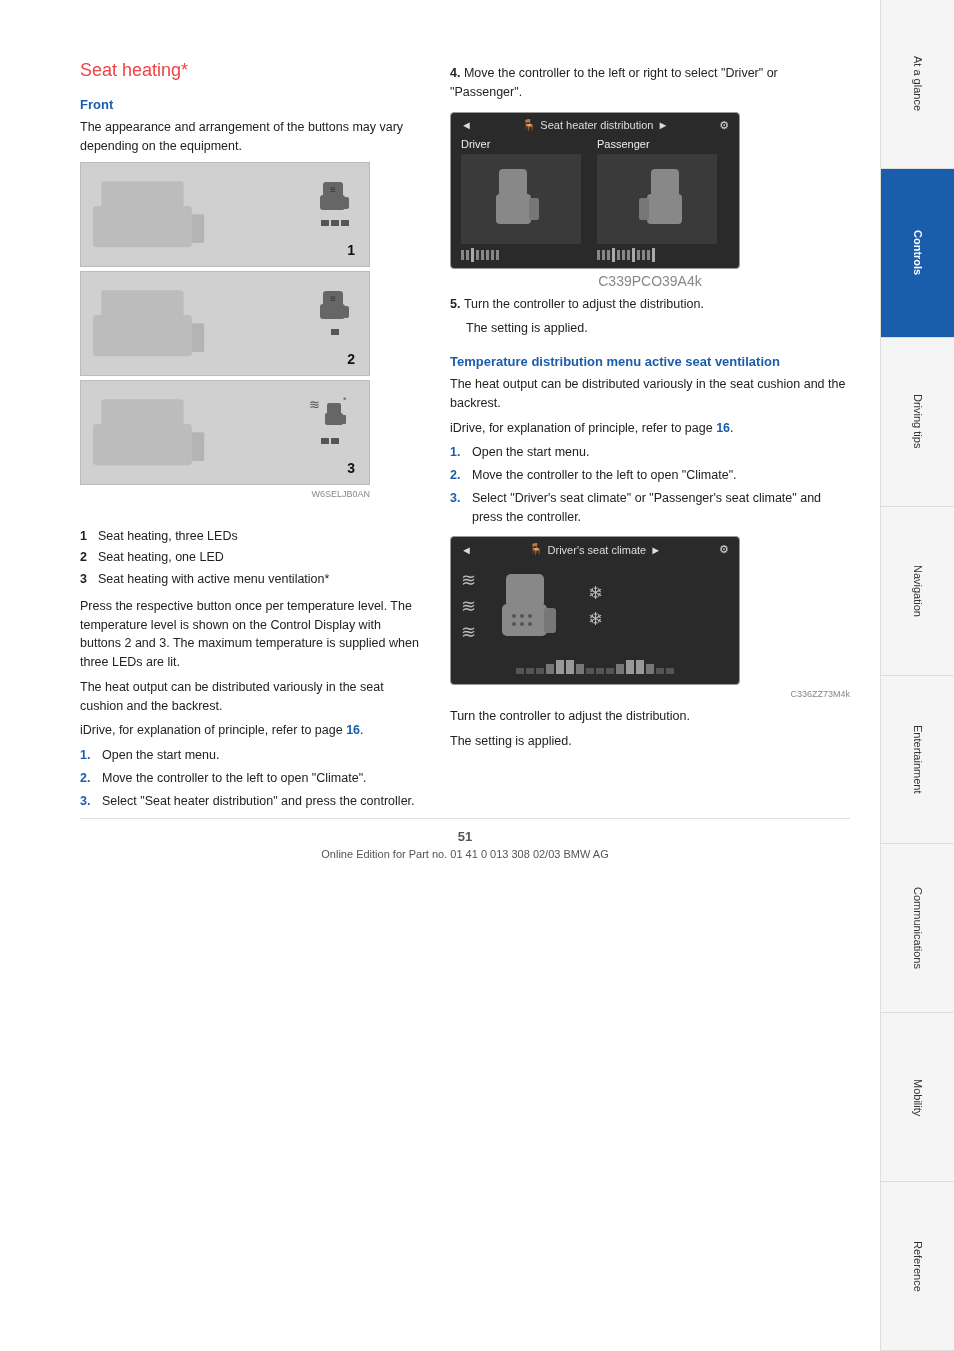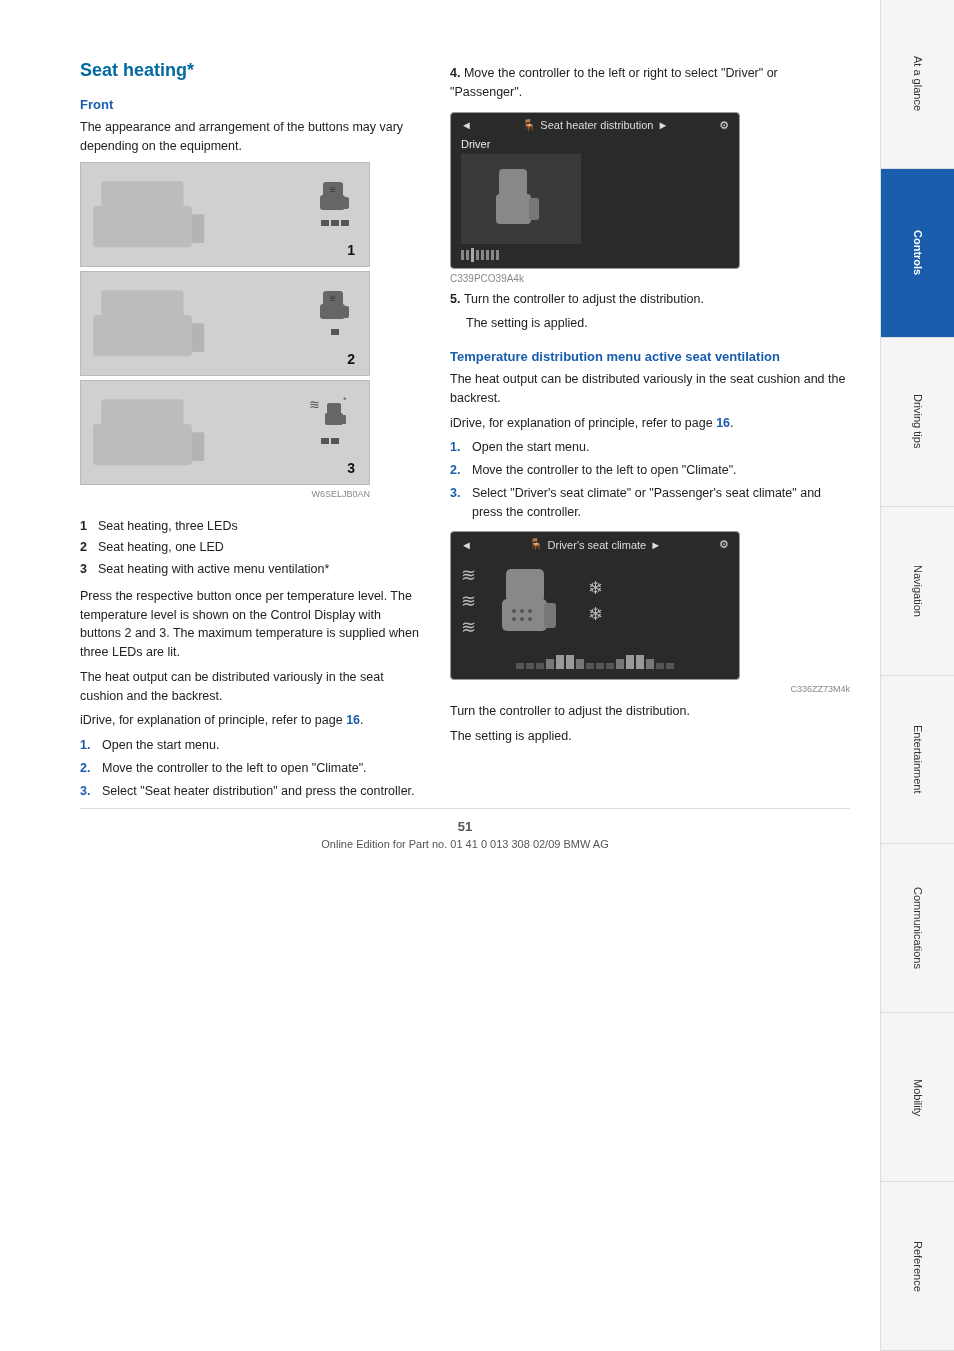--- a/index.html
+++ b/index.html
@@ -63,22 +63,22 @@
       width: 340px;
       flex-shrink: 0;
     }
 
     .right-col {
       flex: 1;
     }
 
     h1.section-title {
       font-size: 18px;
-      font-weight: bold;
-      color: #0369a1;
+      font-weight: normal;
+      color: #ef4444;
       margin-bottom: 0;
     }
 
     h2.sub-title {
       font-size: 13px;
       font-weight: bold;
       color: #1a5dad;
       margin-bottom: 6px;
       margin-top: 16px;
     }
@@ -360,21 +360,21 @@
               <text x="38" y="12" font-size="9" fill="#555">*</text>
             </svg>
             <div class="heat-bars">
               <div class="heat-bar"></div>
               <div class="heat-bar"></div>
             </div>
           </div>
           <span class="img-num-label">3</span>
         </div>
 
-        <div style="font-size:9px; color:#888; text-align:right; width:290px; margin-bottom:18px;">W6SELJB0AN</div>
+        <div style="font-size:9px; color:#888; text-align:right; width:290px; margin-bottom:28px;">W6SELJB0AN</div>
 
         <ul class="numbered-list">
           <li>
             <span class="num">1</span>
             <span>Seat heating, three LEDs</span>
           </li>
           <li>
             <span class="num">2</span>
             <span>Seat heating, one LED</span>
           </li>
@@ -439,24 +439,48 @@
                 <div class="slider-tick"></div>
                   <div class="slider-tick"></div>
                   <div class="slider-tick active"></div>
                   <div class="slider-tick"></div>
                   <div class="slider-tick"></div>
                   <div class="slider-tick"></div>
                   <div class="slider-tick"></div>
                   <div class="slider-tick"></div>
               </div>
             </div>
+            <div style="flex:1;">
+              <div class="ui-col-label">Passenger</div>
+              <div class="seat-display-box">
+                <svg width="60" height="70" viewBox="0 0 60 70" fill="none" xmlns="http://www.w3.org/2000/svg">
+                  <rect x="20" y="30" width="35" height="30" rx="4" fill="#888"></rect>
+                  <rect x="24" y="5" width="28" height="28" rx="4" fill="#888"></rect>
+                  <rect x="12" y="34" width="10" height="22" rx="2" fill="#777"></rect>
+                </svg>
+              </div>
+              <div class="seat-slider">
+                <div class="slider-tick"></div>
+                  <div class="slider-tick"></div>
+                  <div class="slider-tick"></div>
+                  <div class="slider-tick active"></div>
+                  <div class="slider-tick"></div>
+                  <div class="slider-tick"></div>
+                  <div class="slider-tick"></div>
+                  <div class="slider-tick active"></div>
+                  <div class="slider-tick"></div>
+                  <div class="slider-tick"></div>
+                  <div class="slider-tick"></div>
+                  <div class="slider-tick active"></div>
+              </div>
+            </div>
           </div>
         </div>
 
-        <div style="font-size:10px; color:#888; text-align:left; margin-top:-6px; margin-bottom:6px;">C339PCO39A4k</div>
+        <div style="font-size:14px; color:#888; text-align:center; margin-top:-6px; margin-bottom:6px;">C339PCO39A4k</div>
 
         <p>
           <strong>5.</strong>&nbsp;Turn the controller to adjust the distribution.
         </p>
         <p style="margin-left: 16px;">The setting is applied.</p>
 
         <h2 class="sub-title">Temperature distribution menu active seat ventilation</h2>
 
         <p>The heat output can be distributed variously in the seat cushion and the backrest.</p>
 
@@ -539,21 +563,21 @@
         <div style="font-size:9px; color:#888; text-align:right; margin-top:-6px; margin-bottom:8px;">C336ZZ73M4k</div>
 
         <p>Turn the controller to adjust the distribution.</p>
         <p>The setting is applied.</p>
 
       </div>
     </div>
 
     <div class="page-footer">
       <span class="page-number">51</span>
-      <span>Online Edition for Part no. 01 41 0 013 308 02/09 BMW AG</span>
+      <span>Online Edition for Part no. 01 41 0 013 308 02/03 BMW AG</span>
     </div>
 
   </div>
 
   <div class="sidebar">
     <div class="sidebar-section">
       <span>At a glance</span>
     </div>
     <div class="sidebar-section active">
       <span>Controls</span>

